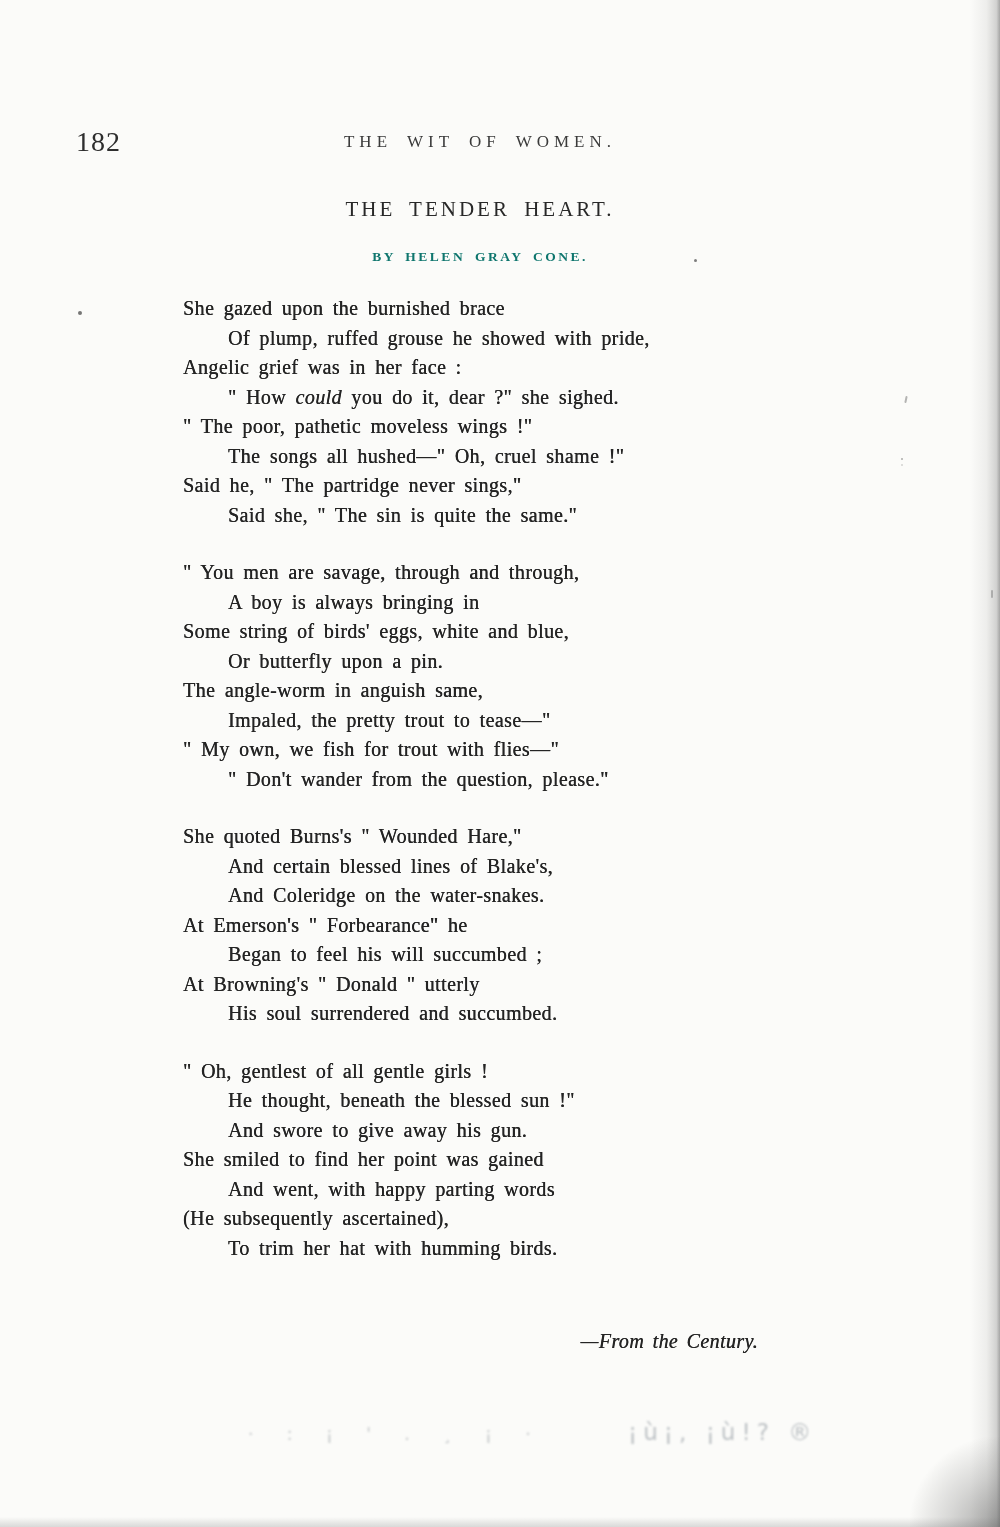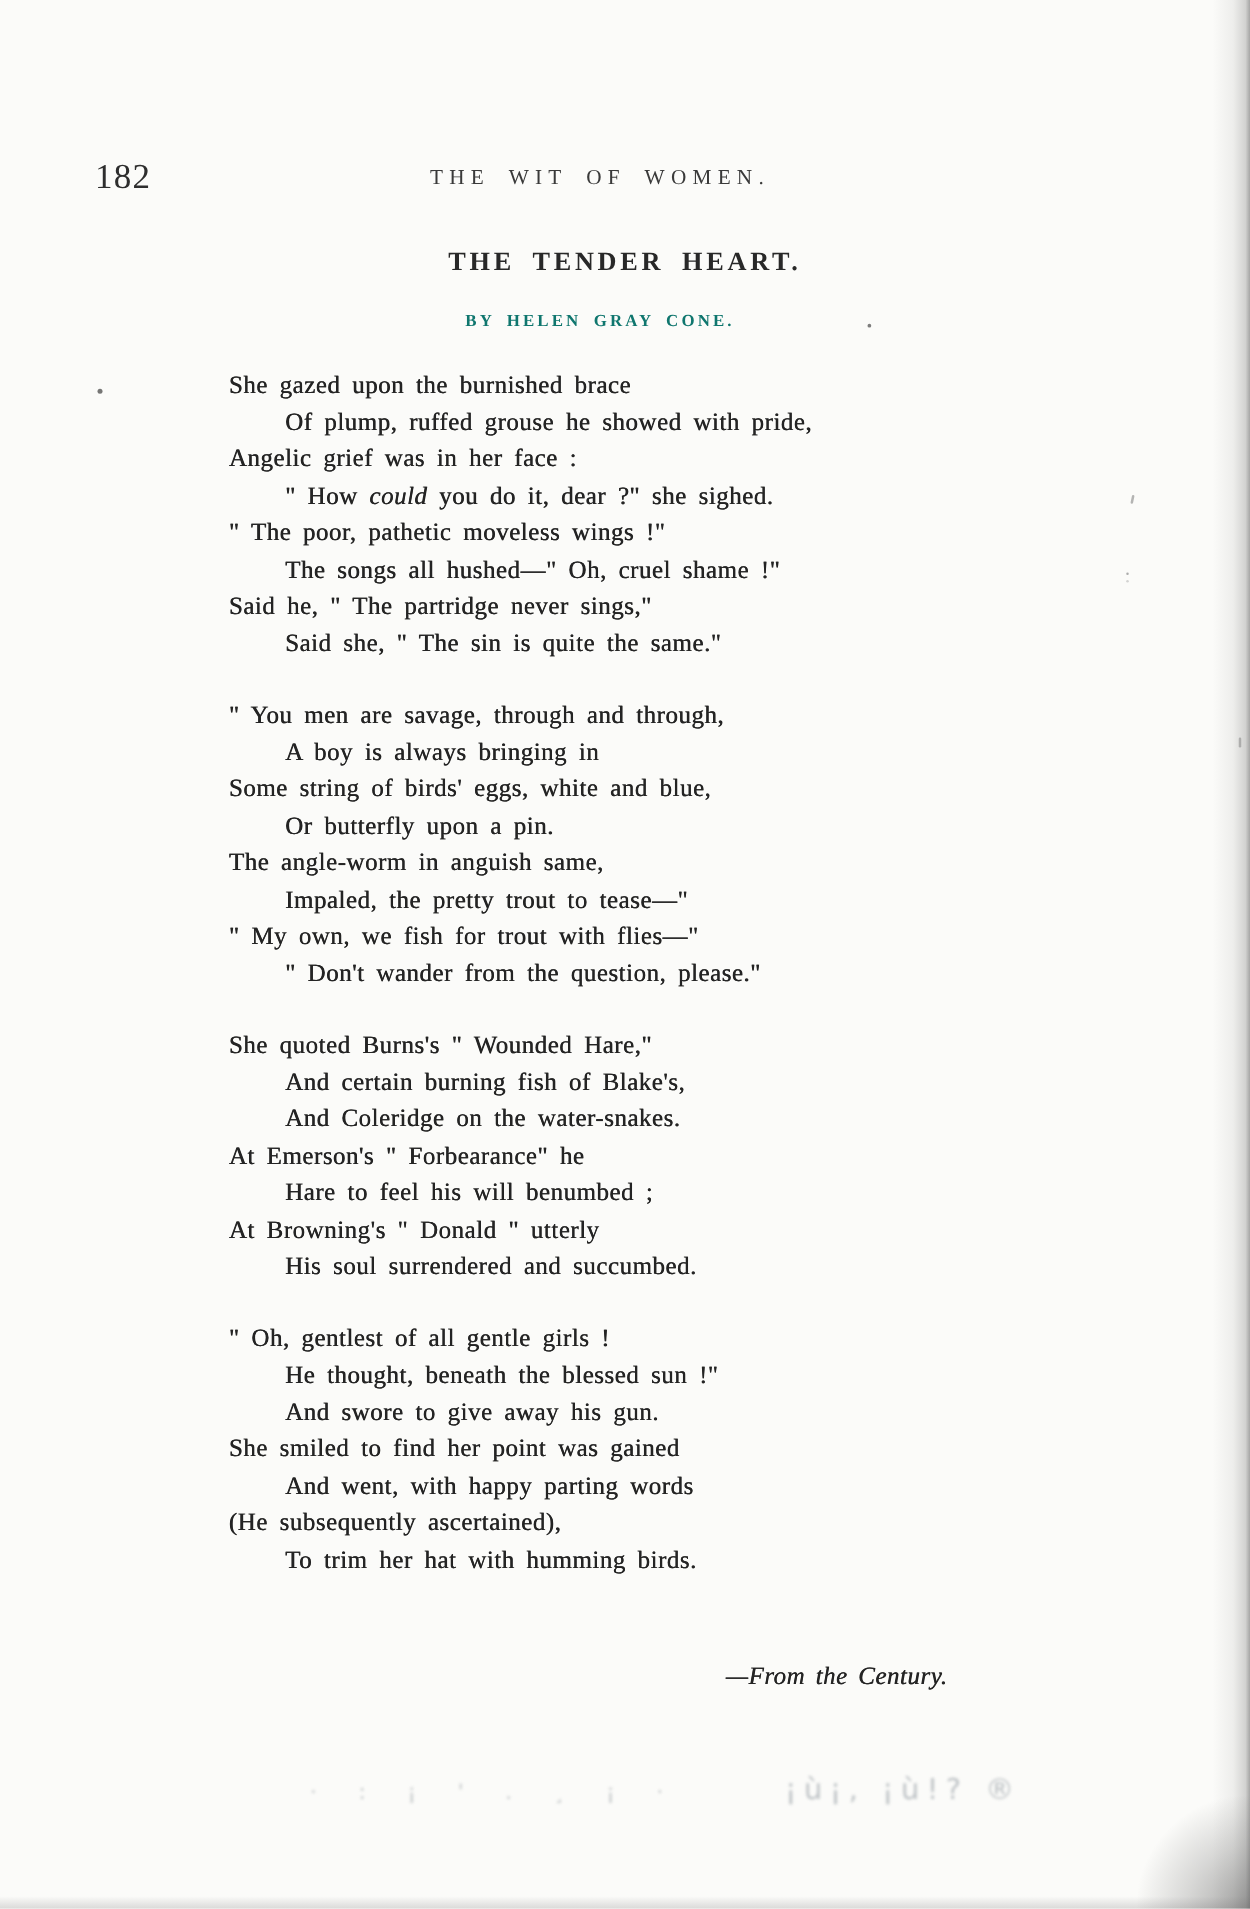--- a/index.html
+++ b/index.html
@@ -43,22 +43,22 @@
     font-size: 28px; color: #2e2e2e; letter-spacing: 1px;
   }
   .running-header {
     display: block; text-align: center;
     font-size: 17px; letter-spacing: 5px; color: #3a3a3a;
     word-spacing: 6px;
   }
 
   .poem-title {
     position: absolute; top: 197px; left: 0; width: 100%; margin: 0;
-    text-align: center; font-size: 21px; font-weight: 700;
-    letter-spacing: 3px; word-spacing: 6px; color: #282828; padding-left: 20px;
+    text-align: center; font-size: 21px; font-weight: 400;
+    letter-spacing: 3px; word-spacing: 6px; color: #282828;
   }
   .byline {
     position: absolute; top: 249px; left: 0; width: 100%;
     text-align: center; font-size: 13.5px; font-weight: 700;
     letter-spacing: 2.5px; word-spacing: 4px; color: #0f766e;
   }
 
   .poem-body {
     position: absolute; top: 294px; left: 183px; width: 640px;
     font-size: 20px; line-height: 29.5px;
@@ -127,24 +127,24 @@
           <div class="line indent"><span class="">A boy is always bringing in</span></div>
           <div class="line"><span class="">Some string of birds' eggs, white and blue,</span></div>
           <div class="line indent"><span class="">Or butterfly upon a pin.</span></div>
           <div class="line"><span class="">The angle-worm in anguish same,</span></div>
           <div class="line indent"><span class="">Impaled, the pretty trout to tease—"</span></div>
           <div class="line"><span class="">" My own, we fish for trout with flies—"</span></div>
           <div class="line indent"><span class="">" Don't wander from the question, please."</span></div>
         </div>
         <div class="stanza">
           <div class="line"><span class="">She quoted Burns's " Wounded Hare,"</span></div>
-          <div class="line indent"><span class="">And certain burning fish of Blake's,</span></div>
+          <div class="line indent"><span class="">And certain blessed lines of Blake's,</span></div>
           <div class="line indent"><span class="">And Coleridge on the water-snakes.</span></div>
           <div class="line"><span class="">At Emerson's " Forbearance" he</span></div>
-          <div class="line indent"><span class="">Hare to feel his will benumbed ;</span></div>
+          <div class="line indent"><span class="">Began to feel his will succumbed ;</span></div>
           <div class="line"><span class="">At Browning's " Donald " utterly</span></div>
           <div class="line indent"><span class="">His soul surrendered and succumbed.</span></div>
         </div>
         <div class="stanza">
           <div class="line"><span class="">" Oh, gentlest of all gentle girls !</span></div>
           <div class="line indent"><span class="">He thought, beneath the blessed sun !"</span></div>
           <div class="line indent"><span class="">And swore to give away his gun.</span></div>
           <div class="line"><span class="">She smiled to find her point was gained</span></div>
           <div class="line indent"><span class="">And went, with happy parting words</span></div>
           <div class="line"><span class="">(He subsequently ascertained),</span></div>

